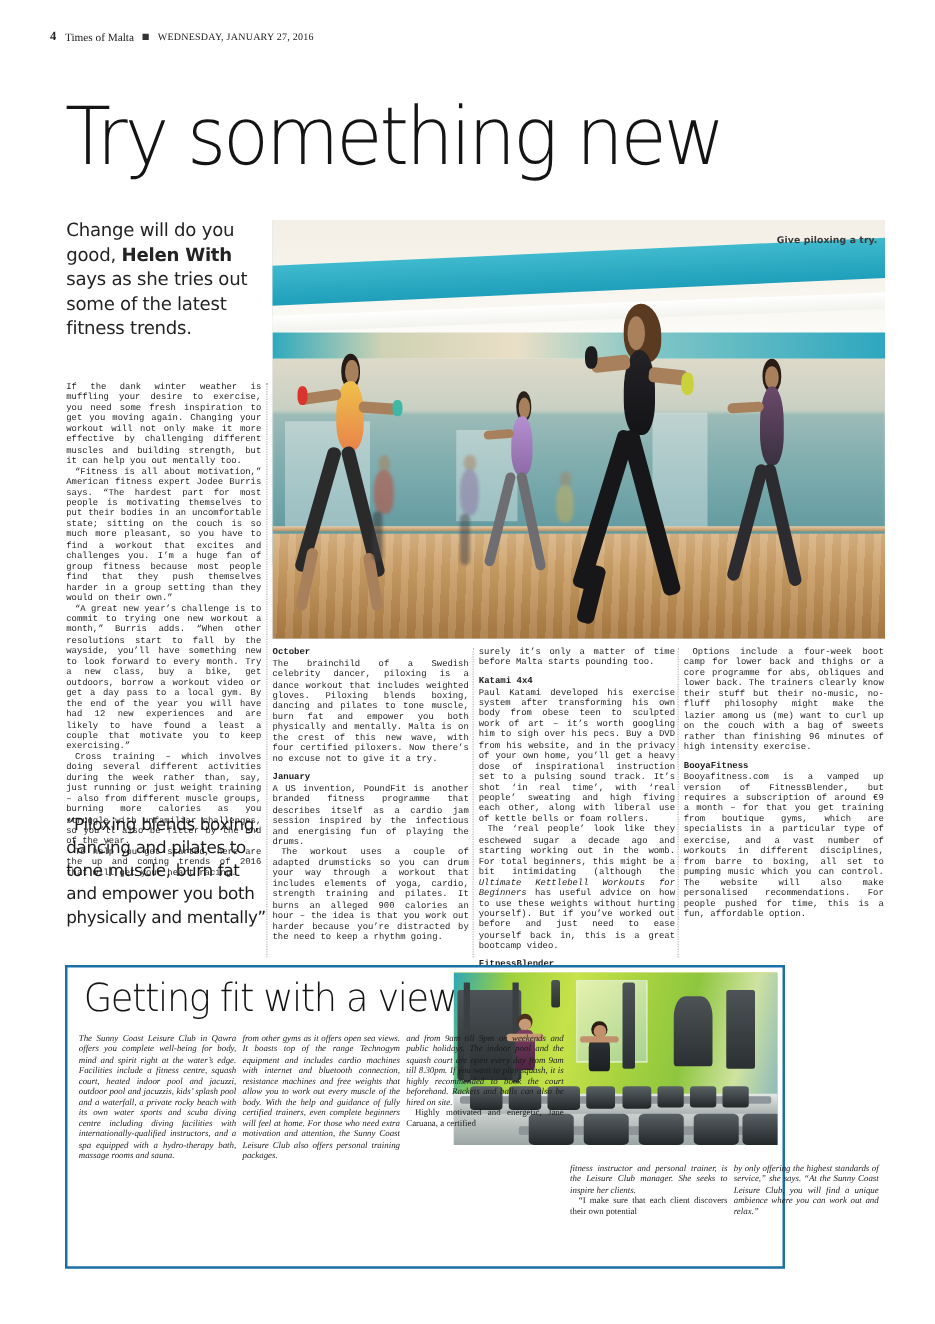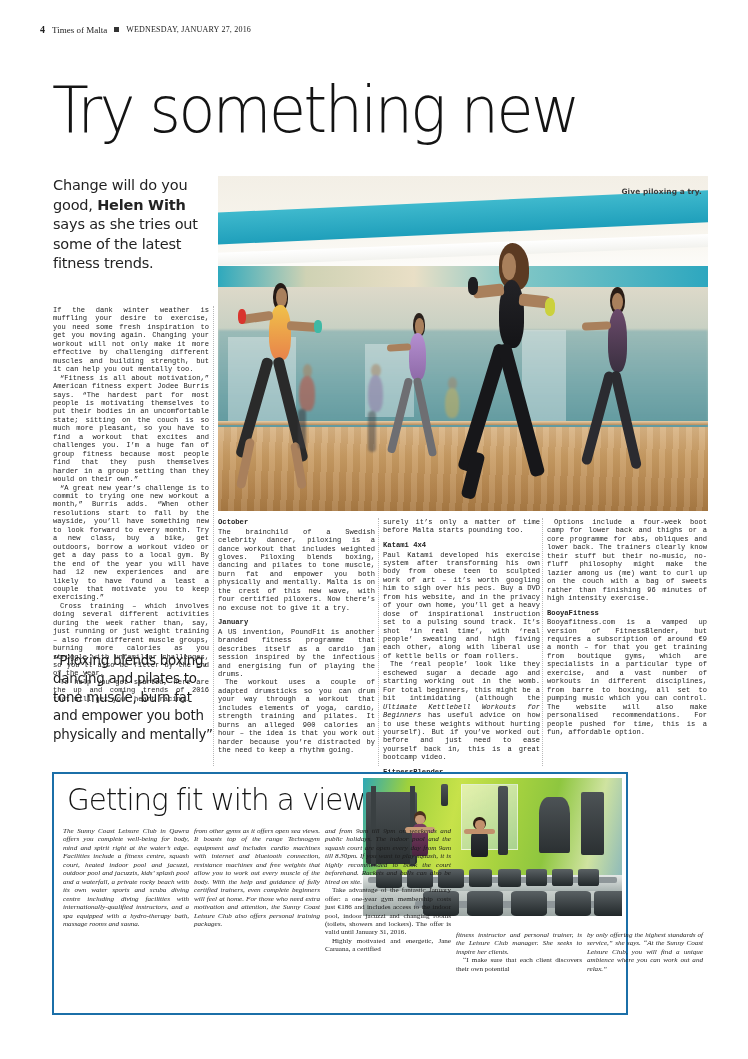--- a/index.html
+++ b/index.html
@@ -379,21 +379,20 @@
   </div>
 
   <div class="pcol" id="pcol1">
     <p class="first">The Sunny Coast Leisure Club in Qawra offers you complete well-being for body, mind and spirit right at the water’s edge. Facilities include a fitness centre, squash court, heated indoor pool and jacuzzi, outdoor pool and jacuzzis, kids’ splash pool and a waterfall, a private rocky beach with its own water sports and scuba diving centre including diving facilities with internationally-qualified instructors, and a spa equipped with a hydro-therapy bath, massage rooms and sauna.</p>
   </div>
   <div class="pcol" id="pcol2">
     <p class="first">from other gyms as it offers open sea views. It boasts top of the range Technogym equipment and includes cardio machines with internet and bluetooth connection, resistance machines and free weights that allow you to work out every muscle of the body. With the help and guidance of fully certified trainers, even complete beginners will feel at home. For those who need extra motivation and attention, the Sunny Coast Leisure Club also offers personal training packages.</p>
   </div>
   <div class="pcol" id="pcol3">
     <p class="first">and from 9am till 9pm on weekends and public holidays. The indoor pool and the squash court are open every day from 9am till 8.30pm. If you want to play squash, it is highly recommended to book the court beforehand. Rackets and balls can also be hired on site.</p>
-    <p>Take advantage of the fantastic January offer: a one-year gym membership costs just €186 and includes access to the indoor pool, indoor jacuzzi and changing rooms (toilets, showers and lockers). The offer is valid until January 31, 2016.</p>
     <p>Highly motivated and energetic, Jane Caruana, a certified</p>
   </div>
   <div class="pcol" id="pcol4">
     <p class="first">fitness instructor and personal trainer, is the Leisure Club manager. She seeks to inspire her clients.</p>
     <p>“I make sure that each client discovers their own potential</p>
   </div>
   <div class="pcol" id="pcol5">
     <p class="first">by only offering the highest standards of service,” she says. “At the Sunny Coast Leisure Club, you will find a unique ambience where you can work out and relax.”</p>
   </div>
 

